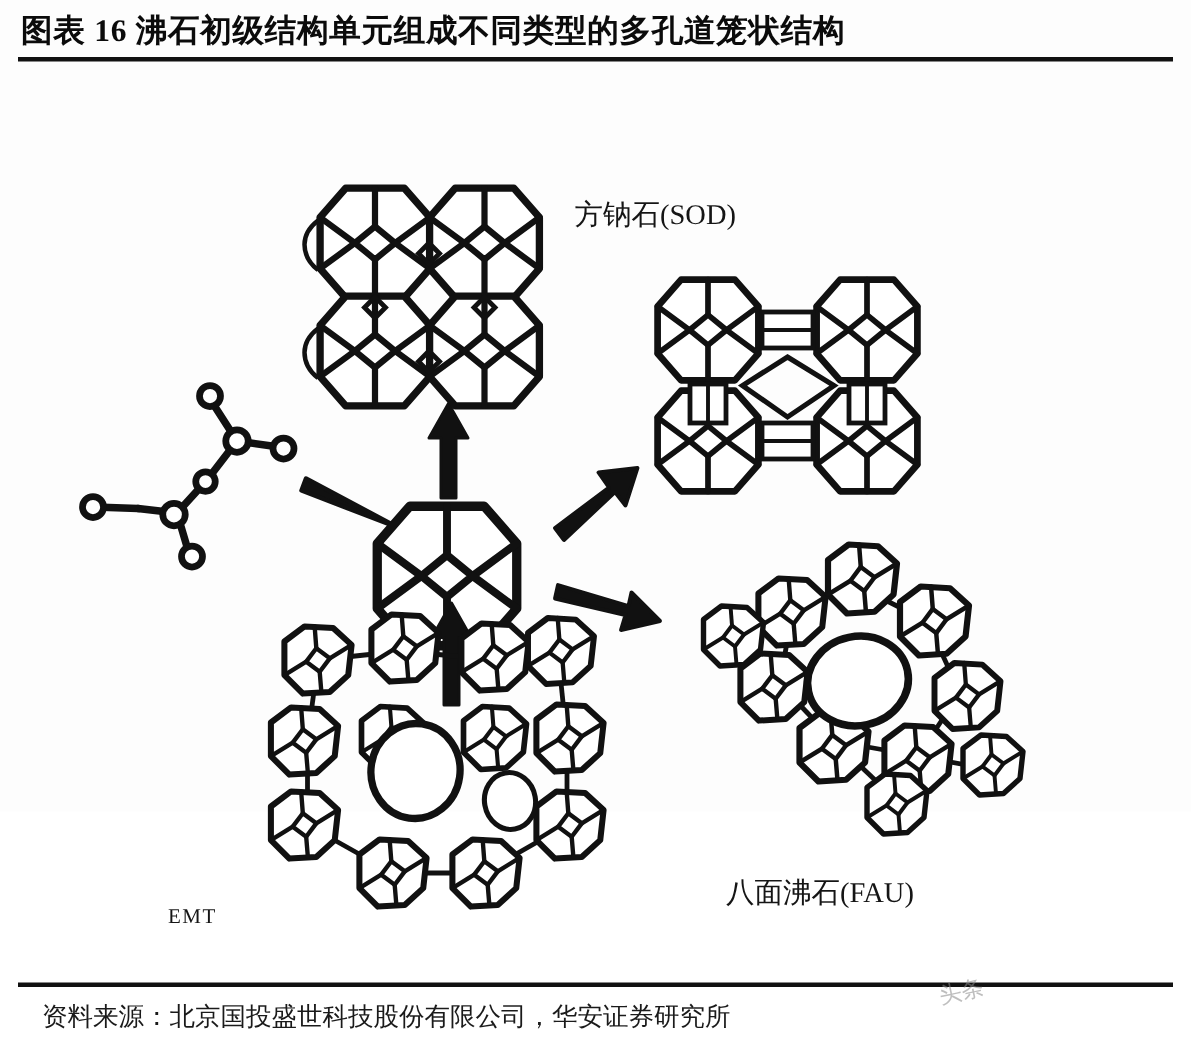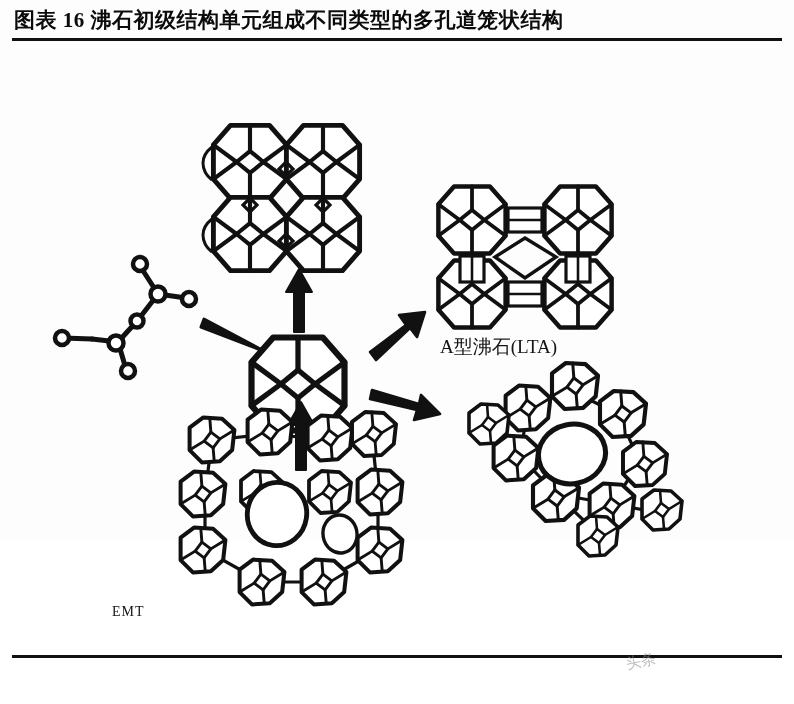--- a/index.html
+++ b/index.html
@@ -373,20 +373,22 @@
             <use href="#cage-hex"></use>
           </g>
 
         <ellipse cx="277" cy="472" rx="30" ry="32" fill="#ffffff" stroke="#111" stroke-width="4.2" transform="rotate(8 277 472)"></ellipse>
         <ellipse cx="277" cy="472" rx="28" ry="30" fill="none" stroke="#111" stroke-width="1.5" transform="rotate(8 277 472)"></ellipse>
 
         <ellipse cx="340" cy="492" rx="17" ry="19" fill="#ffffff" stroke="#111" stroke-width="3.4" transform="rotate(-10 340 492)"></ellipse>
       </g>
     </svg>
 
-    <div class="slabel lbl-lta">A型沸石(LTA)</div>
+    <div class="slabel lbl-sod">方钠石(SOD)</div>
+    <div class="slabel lbl-fau">八面沸石(FAU)</div>
     <div class="slabel lbl-emt">EMT</div>
   </div>
 
   <div class="rule-bottom"></div>
+  <div class="fig-source">资料来源：北京国投盛世科技股份有限公司，华安证券研究所</div>
   <div class="watermark-badge">头条</div>
 
 </div>
 
 </body></html>

